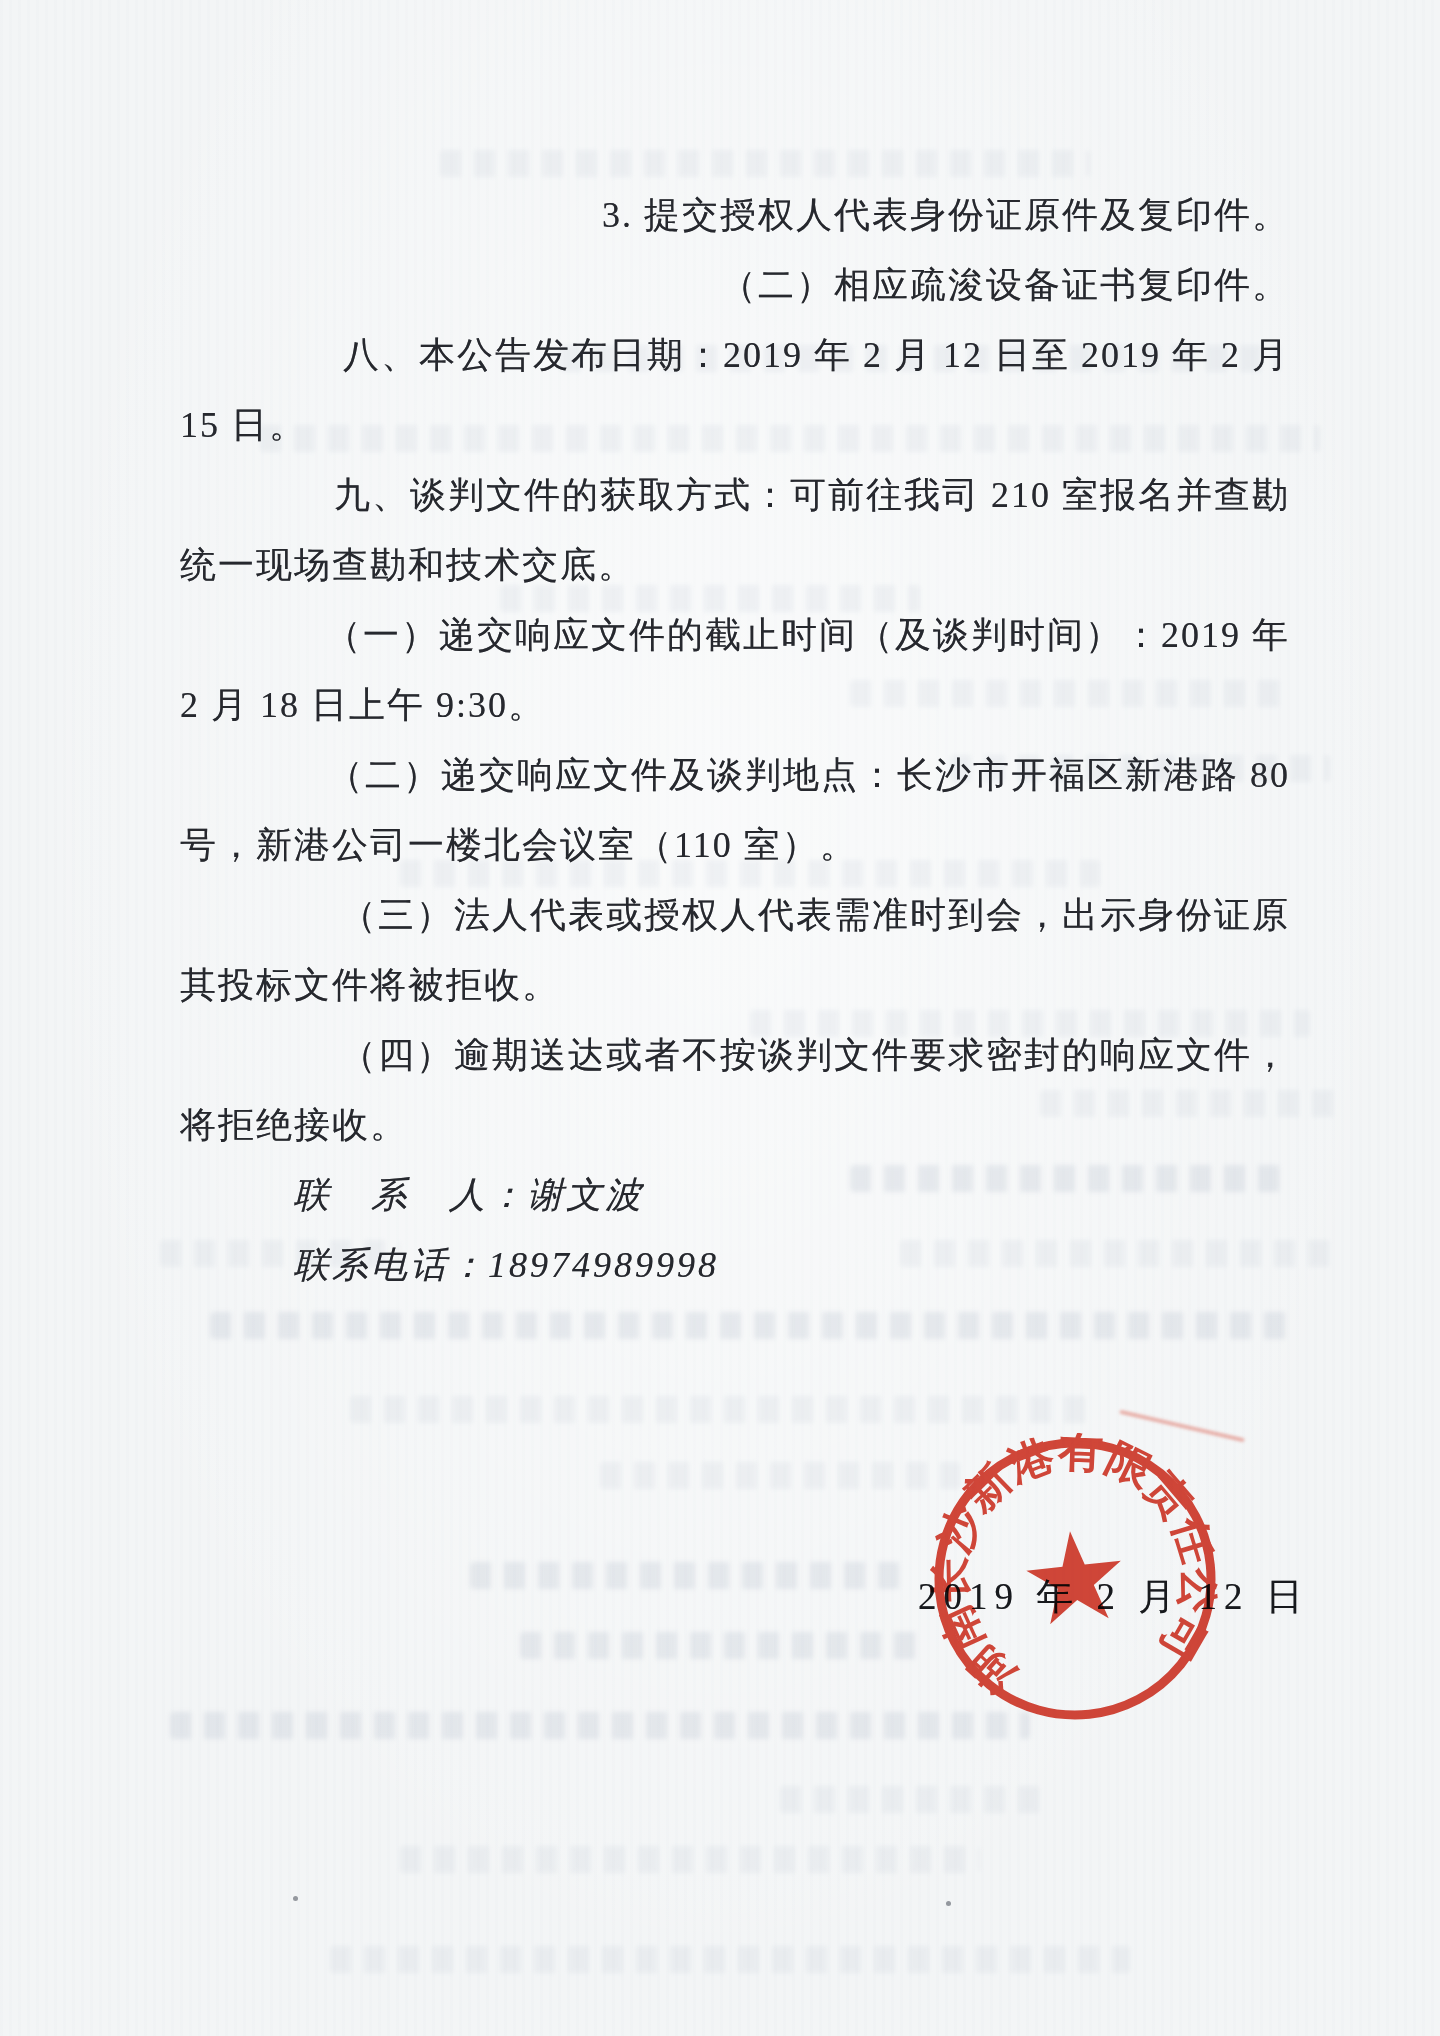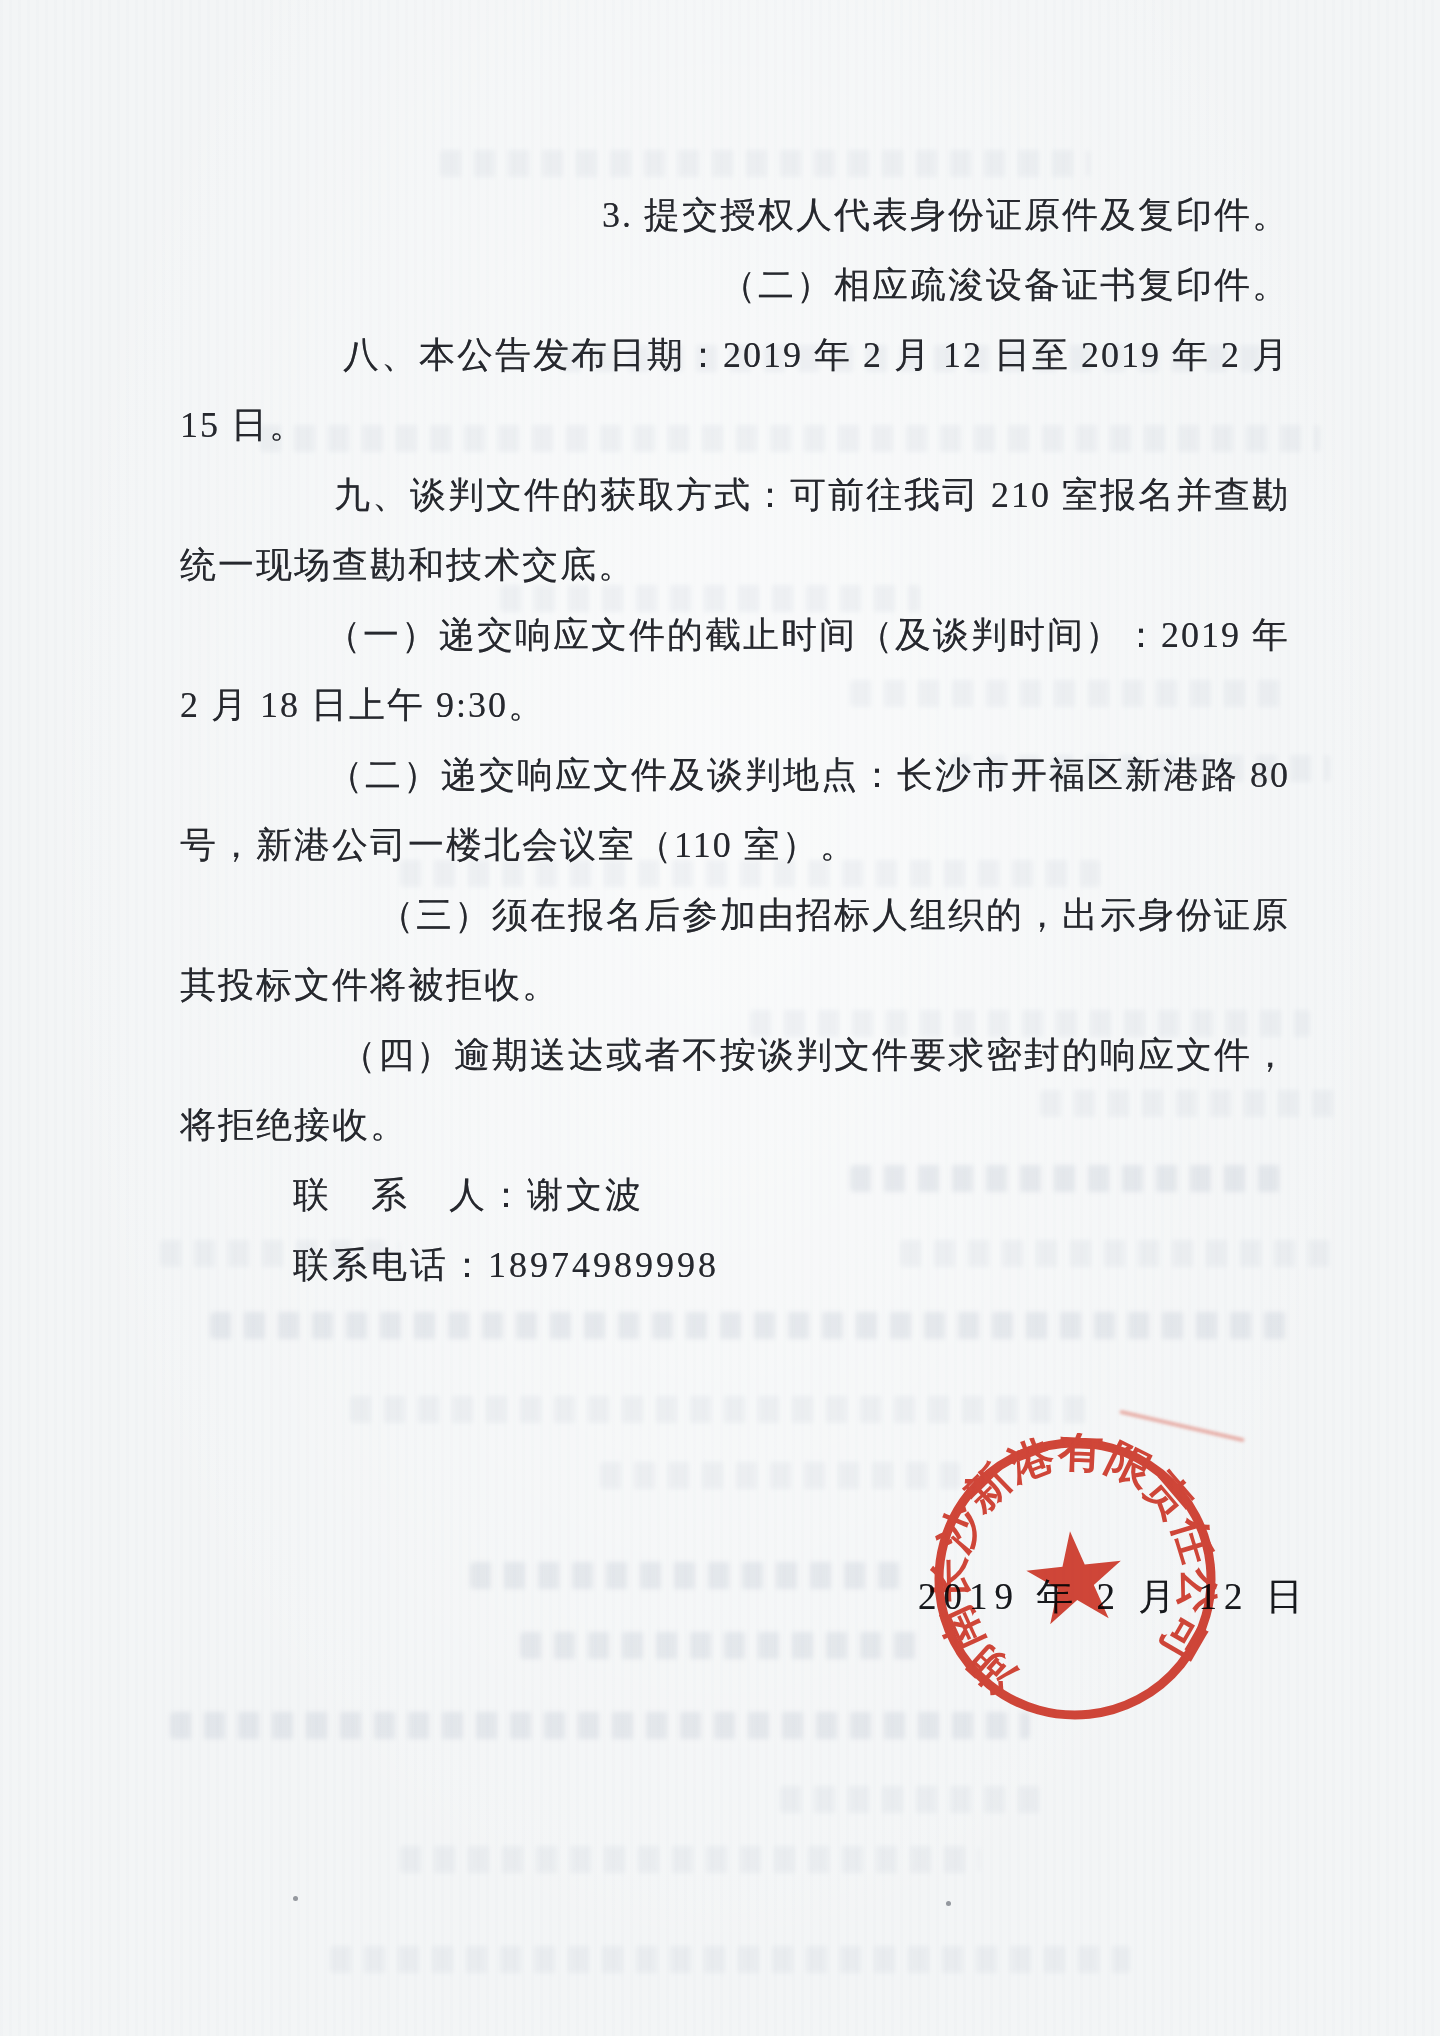--- a/index.html
+++ b/index.html
@@ -18,21 +18,21 @@
   .textcol{
     position:absolute;left:180px;top:180px;right:150px;
   }
   .line{
     margin:0;height:70px;line-height:70px;
     font-size:36px;color:#26282e;letter-spacing:2px;
     white-space:nowrap;font-weight:400;
     text-shadow:0 0 .6px rgba(38,40,46,.55);
   }
   .indent{padding-left:46px;text-align:right;}
-  .contact{padding-left:113px;letter-spacing:3px;}
+  .contact{padding-left:113px;letter-spacing:3px;font-style:italic;}
   
   .issue-date{
     position:absolute;left:918px;top:1572px;
     font-size:37px;letter-spacing:7px;color:#17191d;
     white-space:nowrap;
     text-shadow:0 0 .6px rgba(23,25,29,.5);
   }
   
   .seal{
     position:absolute;left:930px;top:1434px;width:290px;height:290px;
@@ -90,21 +90,21 @@
     <p class="line indent">3. 提交授权人代表身份证原件及复印件。</p>
     <p class="line indent">（二）相应疏浚设备证书复印件。</p>
     <p class="line indent">八、本公告发布日期：2019 年 2 月 12 日至 2019 年 2 月</p>
     <p class="line">15 日。</p>
     <p class="line indent">九、谈判文件的获取方式：可前往我司 210 室报名并查勘</p>
     <p class="line">统一现场查勘和技术交底。</p>
     <p class="line indent">（一）递交响应文件的截止时间（及谈判时间）：2019 年</p>
     <p class="line">2 月 18 日上午 9:30。</p>
     <p class="line indent">（二）递交响应文件及谈判地点：长沙市开福区新港路 80</p>
     <p class="line">号，新港公司一楼北会议室（110 室）。</p>
-    <p class="line indent">（三）须在报名后参加由招标人组织的，出示身份证原</p>
+    <p class="line indent">（三）法人代表或授权人代表需准时到会，出示身份证原</p>
     <p class="line">其投标文件将被拒收。</p>
     <p class="line indent">（四）逾期送达或者不按谈判文件要求密封的响应文件，</p>
     <p class="line">将拒绝接收。</p>
     <p class="line contact">联　系　人：谢文波</p>
     <p class="line contact">联系电话：18974989998</p>
   </div>
 
   <div class="issue-date">2019 年 2 月 12 日</div>
 
   <div class="seal-streak"></div>

